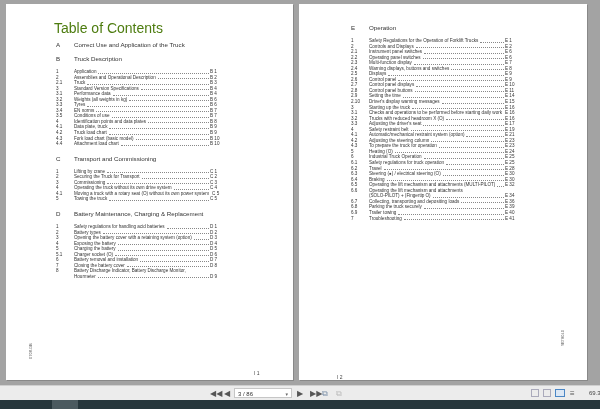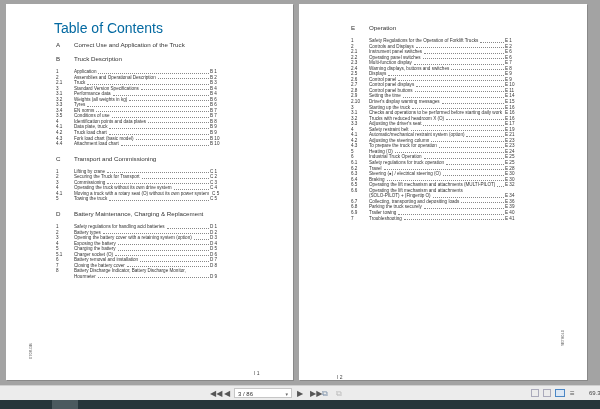--- a/index.html
+++ b/index.html
@@ -1,21 +1,21 @@
 <!DOCTYPE html>
 <html><head>
 <meta charset="utf-8">
 <style>
   html, body { margin:0; padding:0; }
   body { width:600px; height:409px; overflow:hidden; position:relative; background:#9e9e9e; font-family:"Liberation Sans", sans-serif; color:#222; }
   .viewer { position:absolute; left:0; top:0; width:600px; height:385px; background:#a3a3a3; overflow:hidden; }
   .page { position:absolute; top:4px; height:376px; background:#fff; box-shadow: 1px 1px 0 #888; }
   .page.left { left:6px; width:287px; }
   .page.right { left:299px; width:288px; }
-  .toc-title { position:absolute; left:48px; top:16px; font-size:14px; color:#0369a1; }
+  .toc-title { position:absolute; left:48px; top:16px; font-size:14px; color:#4d7c0f; }
   .sec { position:absolute; font-size:6.2px; color:#333; white-space:nowrap; }
   .sec .letter { display:inline-block; width:18px; }
   .rows { position:absolute; font-size:4.6px; color:#333; line-height:5.55px; }
   .row { display:flex; align-items:flex-end; white-space:nowrap; }
   .row .num { width:18px; flex:none; }
   .row .txt { flex:none; }
   .row .dots { flex:1; border-bottom:0.6px dotted #888; margin:0 1px 1px 2px; height:1px; }
   .row .pg { flex:none; width:16px; text-align:left; }
   .row.cont .num { visibility:hidden; }
   .footer-num { position:absolute; font-size:5px; color:#444; }

